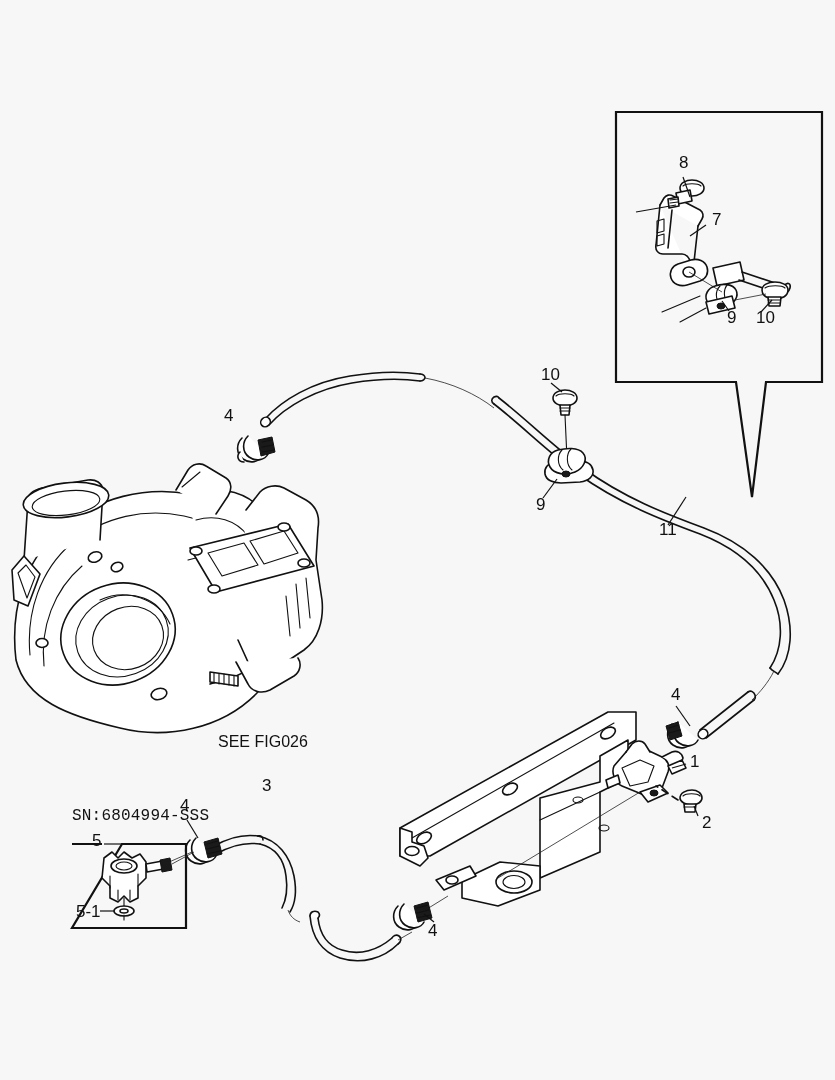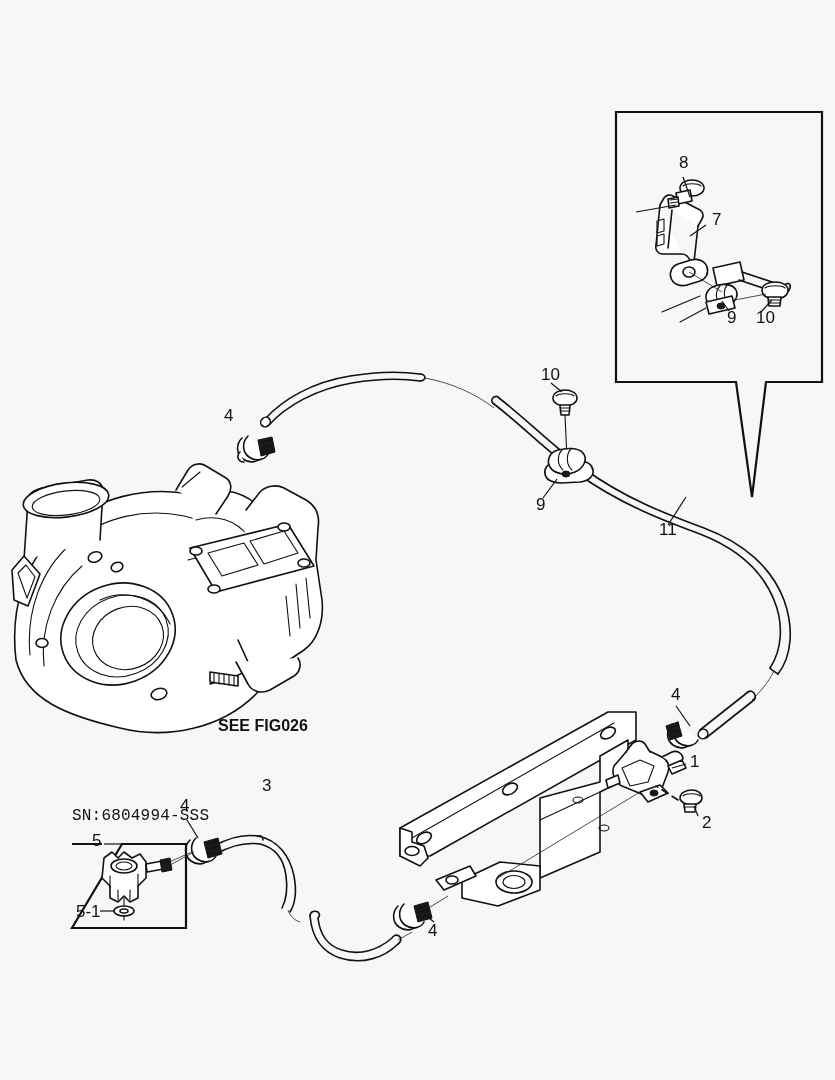--- a/index.html
+++ b/index.html
@@ -396,15 +396,15 @@
   <div class="lbl" style="left:92px;  top:832px;">5</div>
   <div class="lbl" style="left:76px;  top:903px;text-align:center;">5-1</div>
   <div class="lbl" style="left:712px; top:211px;">7</div>
   <div class="lbl" style="left:679px; top:154px;">8</div>
   <div class="lbl" style="left:727px; top:309px;">9</div>
   <div class="lbl" style="left:536px; top:496px;">9</div>
   <div class="lbl" style="left:756px; top:309px;">10</div>
   <div class="lbl" style="left:541px; top:366px;">10</div>
   <div class="lbl" style="left:659px; top:521px;">11</div>
   <div class="lbl lbl-sn" style="left:72px;  top:808px;">SN:6804994-SSS</div>
-  <div class="lbl lbl-fig" style="left:218px; top:718px;font-weight:bold;">SEE FIG026</div>
+  <div class="lbl lbl-fig" style="left:218px; top:734px;">SEE FIG026</div>
 
 </div>
 
 </body></html>

